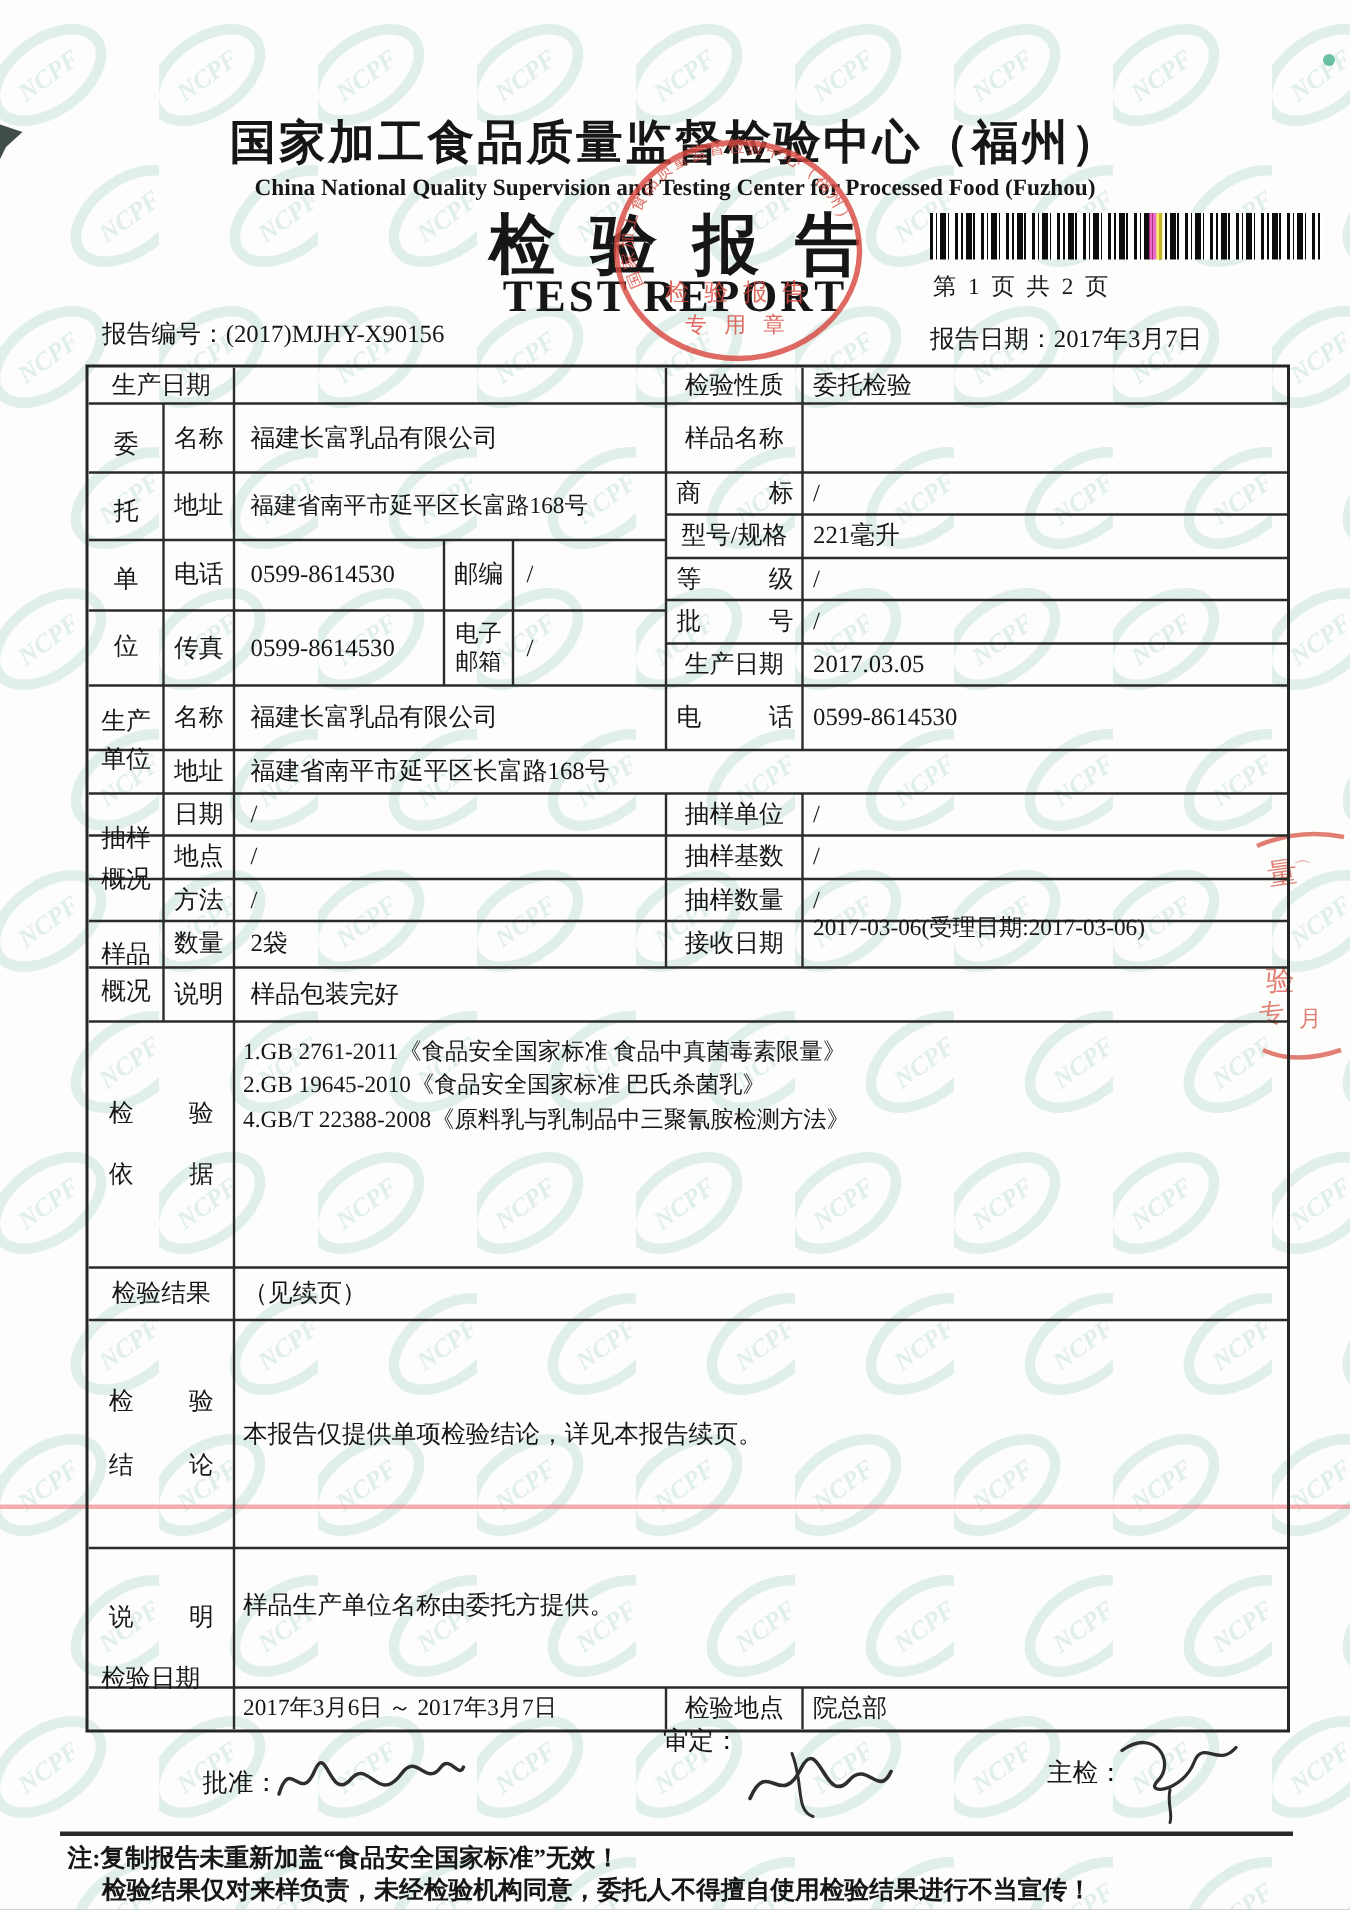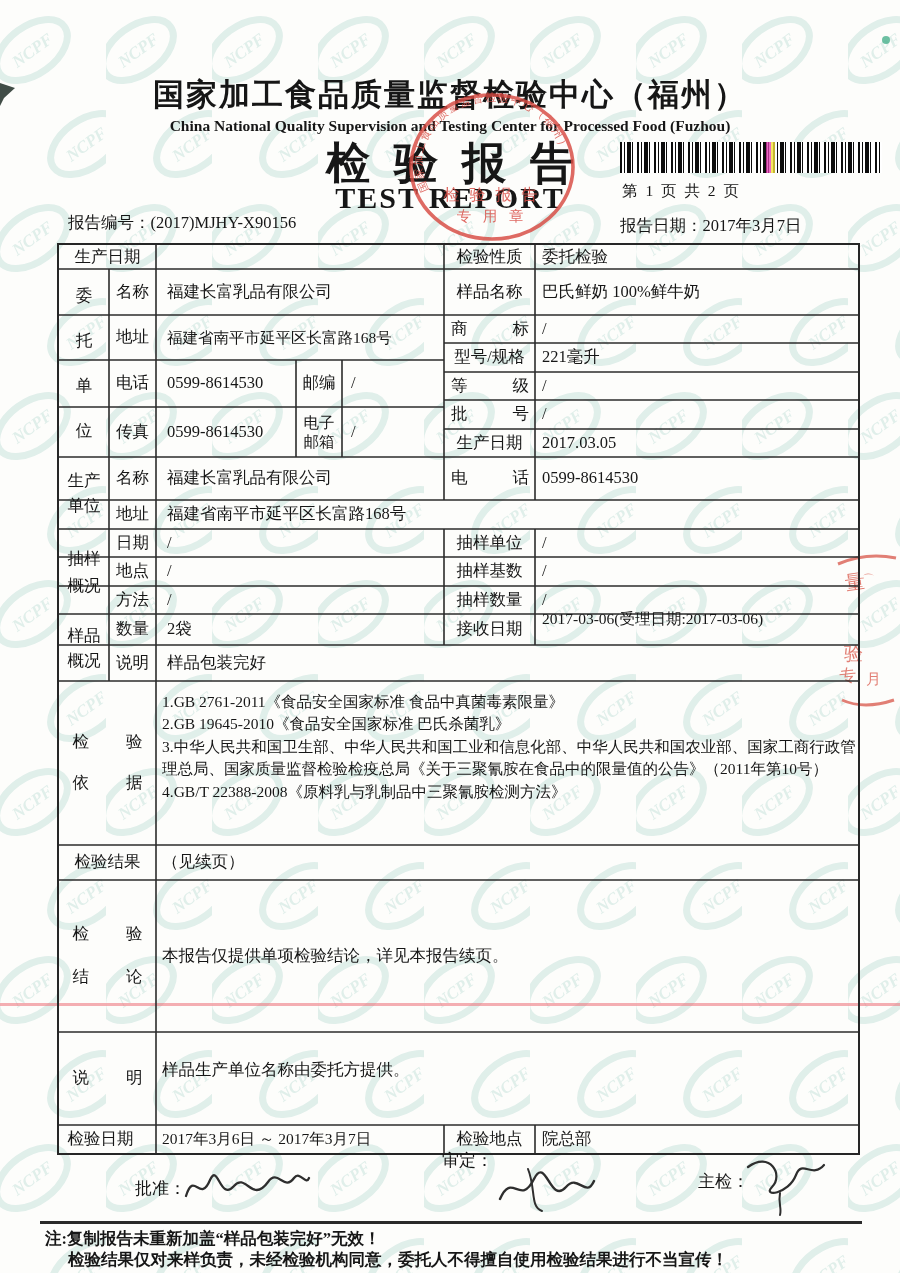--- a/index.html
+++ b/index.html
@@ -140,21 +140,20 @@
     <div class="cell ctr" style="left:0;top:0;width:97px;height:24px">生产日期</div>
     <div class="cell ctr" style="left:385px;top:0;width:91px;height:24px">检验性质</div>
     <div class="cell" style="left:483px;top:0;width:300px;height:24px">委托检验</div>
 
     <div class="cell ctr" style="left:0;top:24px;width:50px;height:188px">
       <span class="vspan" style="width:20px;line-height:45px">委托单位</span>
     </div>
     <div class="cell ctr" style="left:50px;top:24px;width:47px;height:46px">名称</div>
     <div class="cell" style="left:108px;top:24px;width:276px;height:46px">福建长富乳品有限公司</div>
     <div class="cell ctr" style="left:385px;top:24px;width:91px;height:46px">样品名称</div>
-    <div class="cell" style="left:483px;top:24px;width:312px;height:46px">巴氏鲜奶 100%鲜牛奶</div>
 
     <div class="cell ctr" style="left:50px;top:70px;width:47px;height:45px">地址</div>
     <div class="cell small" style="left:108px;top:70px;width:276px;height:45px">福建省南平市延平区长富路168号</div>
 
     <div class="cell" style="left:392px;top:70px;width:78px;height:28px">
         <span class="jspan">商标</span>
       </div>
     <div class="cell" style="left:483px;top:70px;width:300px;height:28px">/</div>
     <div class="cell ctr" style="left:385px;top:98px;width:91px;height:29px">型号/规格</div>
     <div class="cell" style="left:483px;top:98px;width:300px;height:29px">221毫升</div>
@@ -218,39 +217,38 @@
     <div class="cell ctr" style="left:50px;top:400px;width:47px;height:36px">说明</div>
     <div class="cell" style="left:108px;top:400px;width:600px;height:36px">样品包装完好</div>
 
     <div class="cell ctr" style="left:0;top:436px;width:97px;height:164px;flex-direction:column;gap:20px">
       <span class="jspan" style="width:70px">检验</span>
       <span class="jspan" style="width:70px">依据</span>
     </div>
     <div class="basis-items">
       <div>1.GB 2761-2011《食品安全国家标准 食品中真菌毒素限量》</div>
       <div>2.GB 19645-2010《食品安全国家标准 巴氏杀菌乳》</div>
-      <div>3.中华人民共和国卫生部、中华人民共和国工业和信息化部、中华人民共和国农业部、国家工商行政管理总局、国家质量监督检验检疫总局《关于三聚氰胺在食品中的限量值的公告》（2011年第10号）</div>
       <div>4.GB/T 22388-2008《原料乳与乳制品中三聚氰胺检测方法》</div>
     </div>
 
     <div class="cell ctr" style="left:0;top:600px;width:97px;height:35px">检验结果</div>
     <div class="cell" style="left:103px;top:600px;width:400px;height:35px">（见续页）</div>
 
     <div class="cell ctr" style="left:0;top:635px;width:97px;height:152px;flex-direction:column;gap:22px">
       <span class="jspan" style="width:70px">检验</span>
       <span class="jspan" style="width:70px">结论</span>
     </div>
     <div class="cell" style="left:103px;top:635px;width:690px;height:152px">本报告仅提供单项检验结论，详见本报告续页。</div>
 
     <div class="cell ctr" style="left:0;top:787px;width:97px;height:93px">
       <span class="jspan" style="width:70px">说明</span>
     </div>
     <div class="cell" style="left:103px;top:787px;width:690px;height:76px">样品生产单位名称由委托方提供。</div>
 
-    <div class="cell ctr" style="left:0;top:880px;width:83px;height:28px">检验日期</div>
+    <div class="cell ctr" style="left:0;top:860px;width:83px;height:28px">检验日期</div>
     <div class="cell small" style="left:103px;top:880px;width:280px;height:28px;white-space:nowrap">2017年3月6日 ～ 2017年3月7日</div>
     <div class="cell ctr" style="left:385px;top:880px;width:91px;height:28px">检验地点</div>
     <div class="cell" style="left:483px;top:880px;width:200px;height:28px">院总部</div>
   </div>
 
   <div class="abs siglabel" style="left:135px;top:1177px">批准：</div>
   <svg class="abs" style="left:178px;top:1158px" width="135" height="58">
     <path d="M8,38 C16,12 22,46 32,22 C40,4 42,44 56,28 C68,14 74,46 90,24 C100,10 106,34 116,20 C122,12 128,28 131,20" fill="none" stroke="#2e2e2e" stroke-width="2.3" stroke-linecap="round"></path>
   </svg>
   <div class="abs siglabel" style="left:442px;top:1149px">审定：</div>
@@ -258,15 +256,15 @@
     <path d="M10,44 C22,16 30,52 44,24 C56,0 60,50 76,32 C88,18 96,44 104,26" fill="none" stroke="#2e2e2e" stroke-width="2.4" stroke-linecap="round"></path>
     <path d="M38,14 C46,34 40,52 52,56" fill="none" stroke="#2e2e2e" stroke-width="2" stroke-linecap="round"></path>
   </svg>
   <div class="abs siglabel" style="left:698px;top:1170px">主检：</div>
   <svg class="abs" style="left:736px;top:1145px" width="100" height="75">
     <path d="M12,22 C34,6 48,30 36,42 C26,52 52,50 60,30 C66,14 76,34 88,20" fill="none" stroke="#2e2e2e" stroke-width="2.2" stroke-linecap="round"></path>
     <path d="M44,48 C42,58 46,64 44,70" fill="none" stroke="#2e2e2e" stroke-width="2" stroke-linecap="round"></path>
   </svg>
 
   <div class="abs rule"></div>
-  <div class="abs note1">注:复制报告未重新加盖“样品包装完好”无效！</div>
+  <div class="abs note1">注:复制报告未重新加盖“食品安全国家标准”无效！</div>
   <div class="abs note2">检验结果仅对来样负责，未经检验机构同意，委托人不得擅自使用检验结果进行不当宣传！</div>
 </div>
 
 </body></html>

